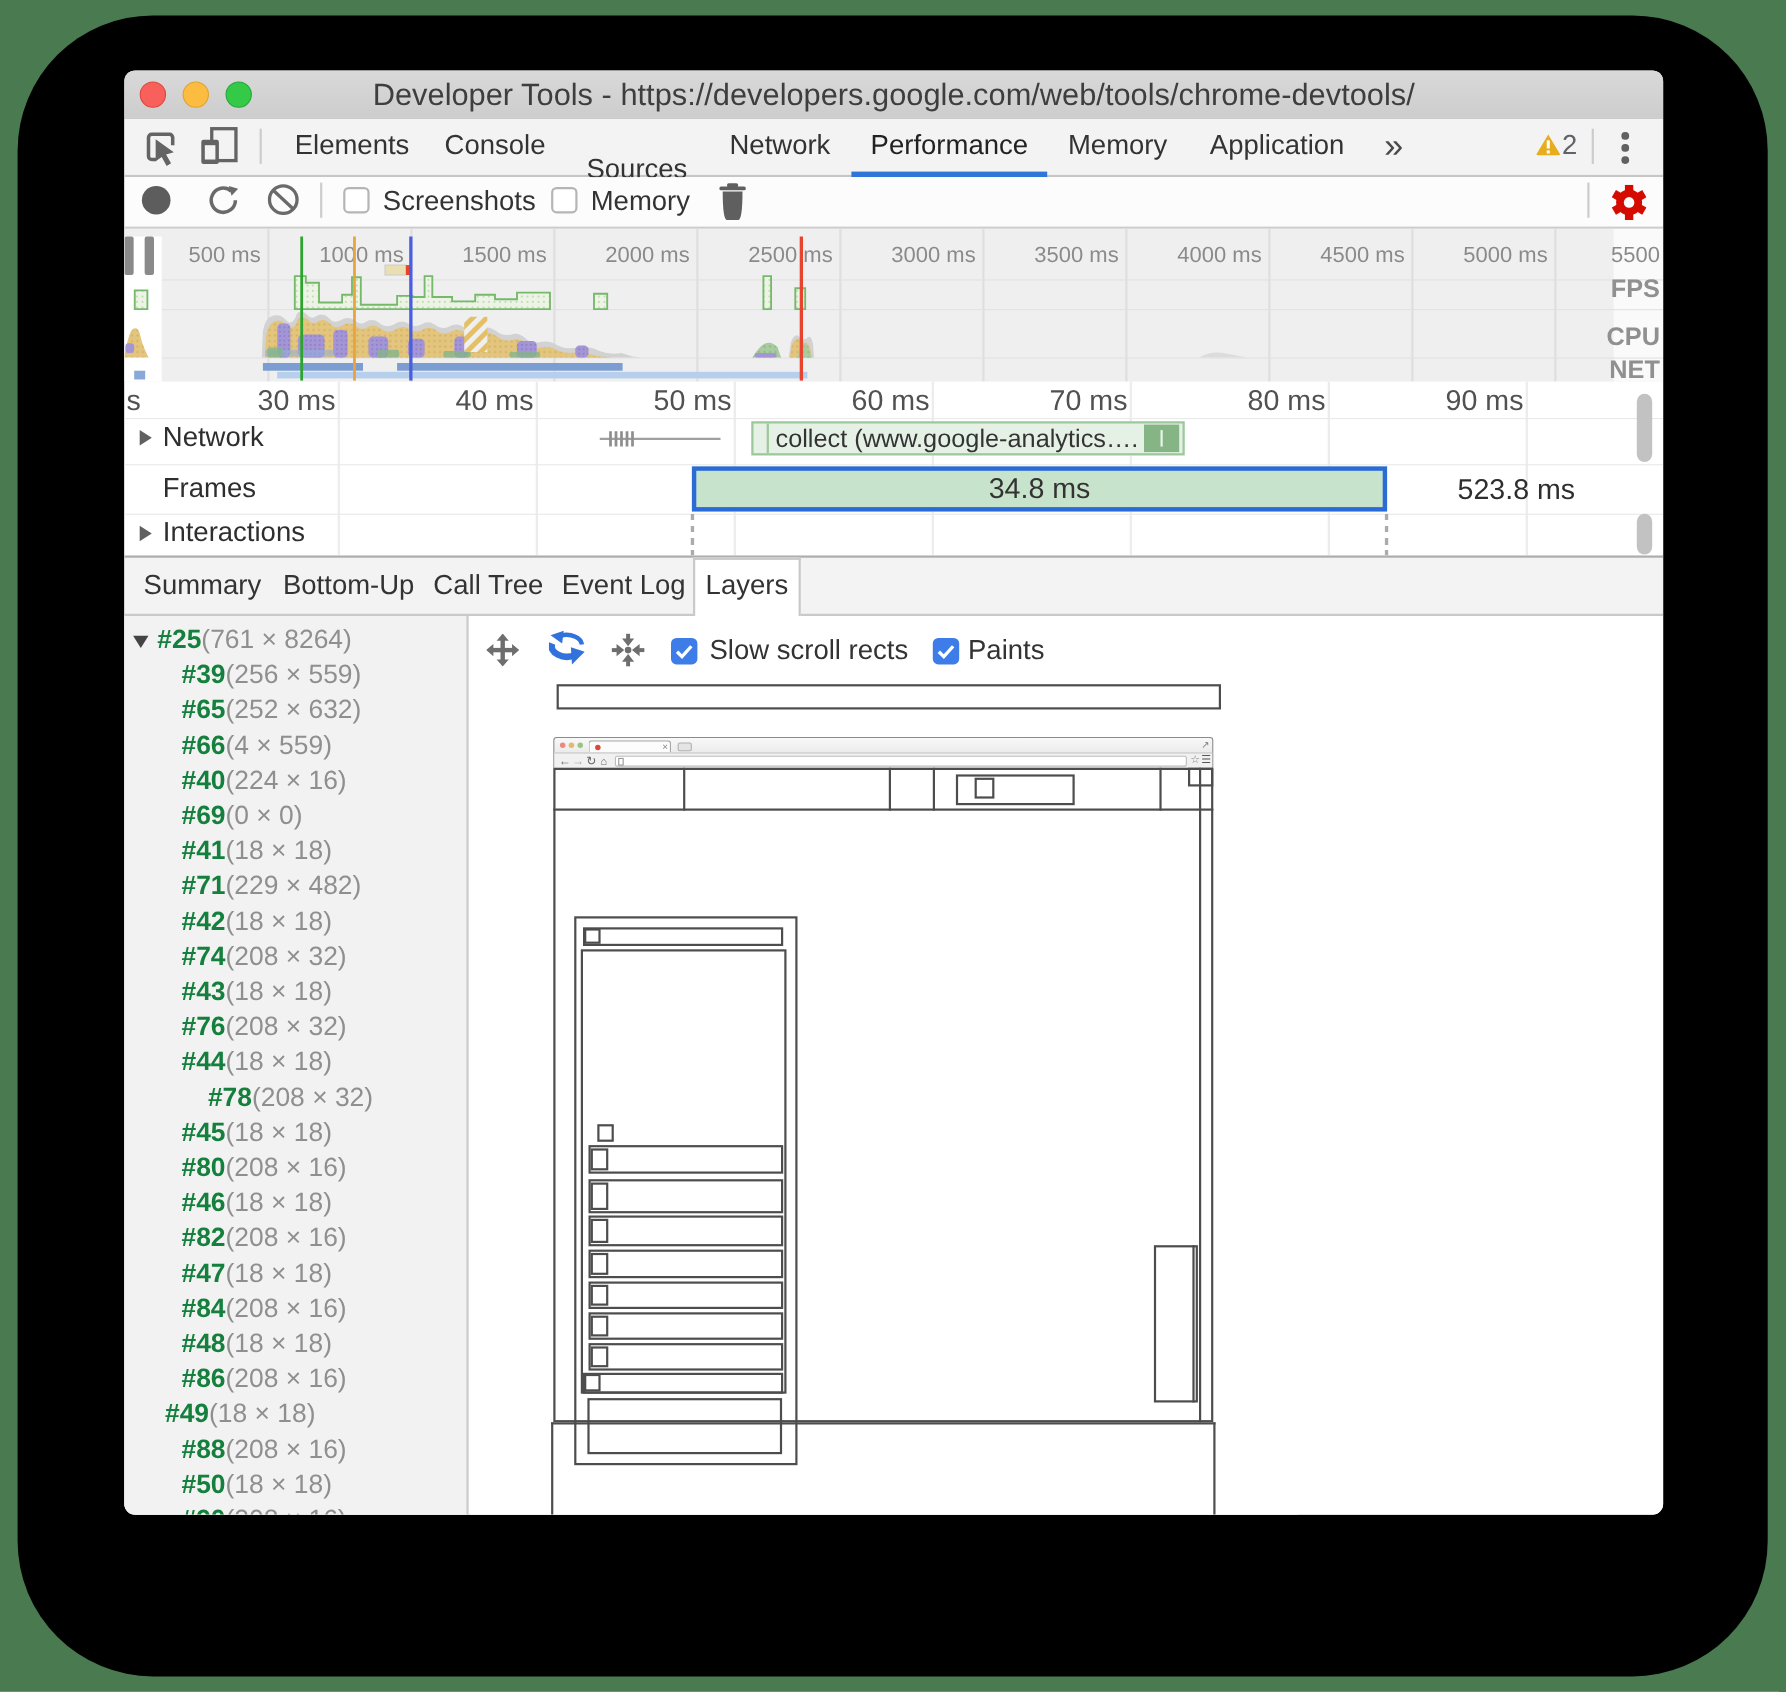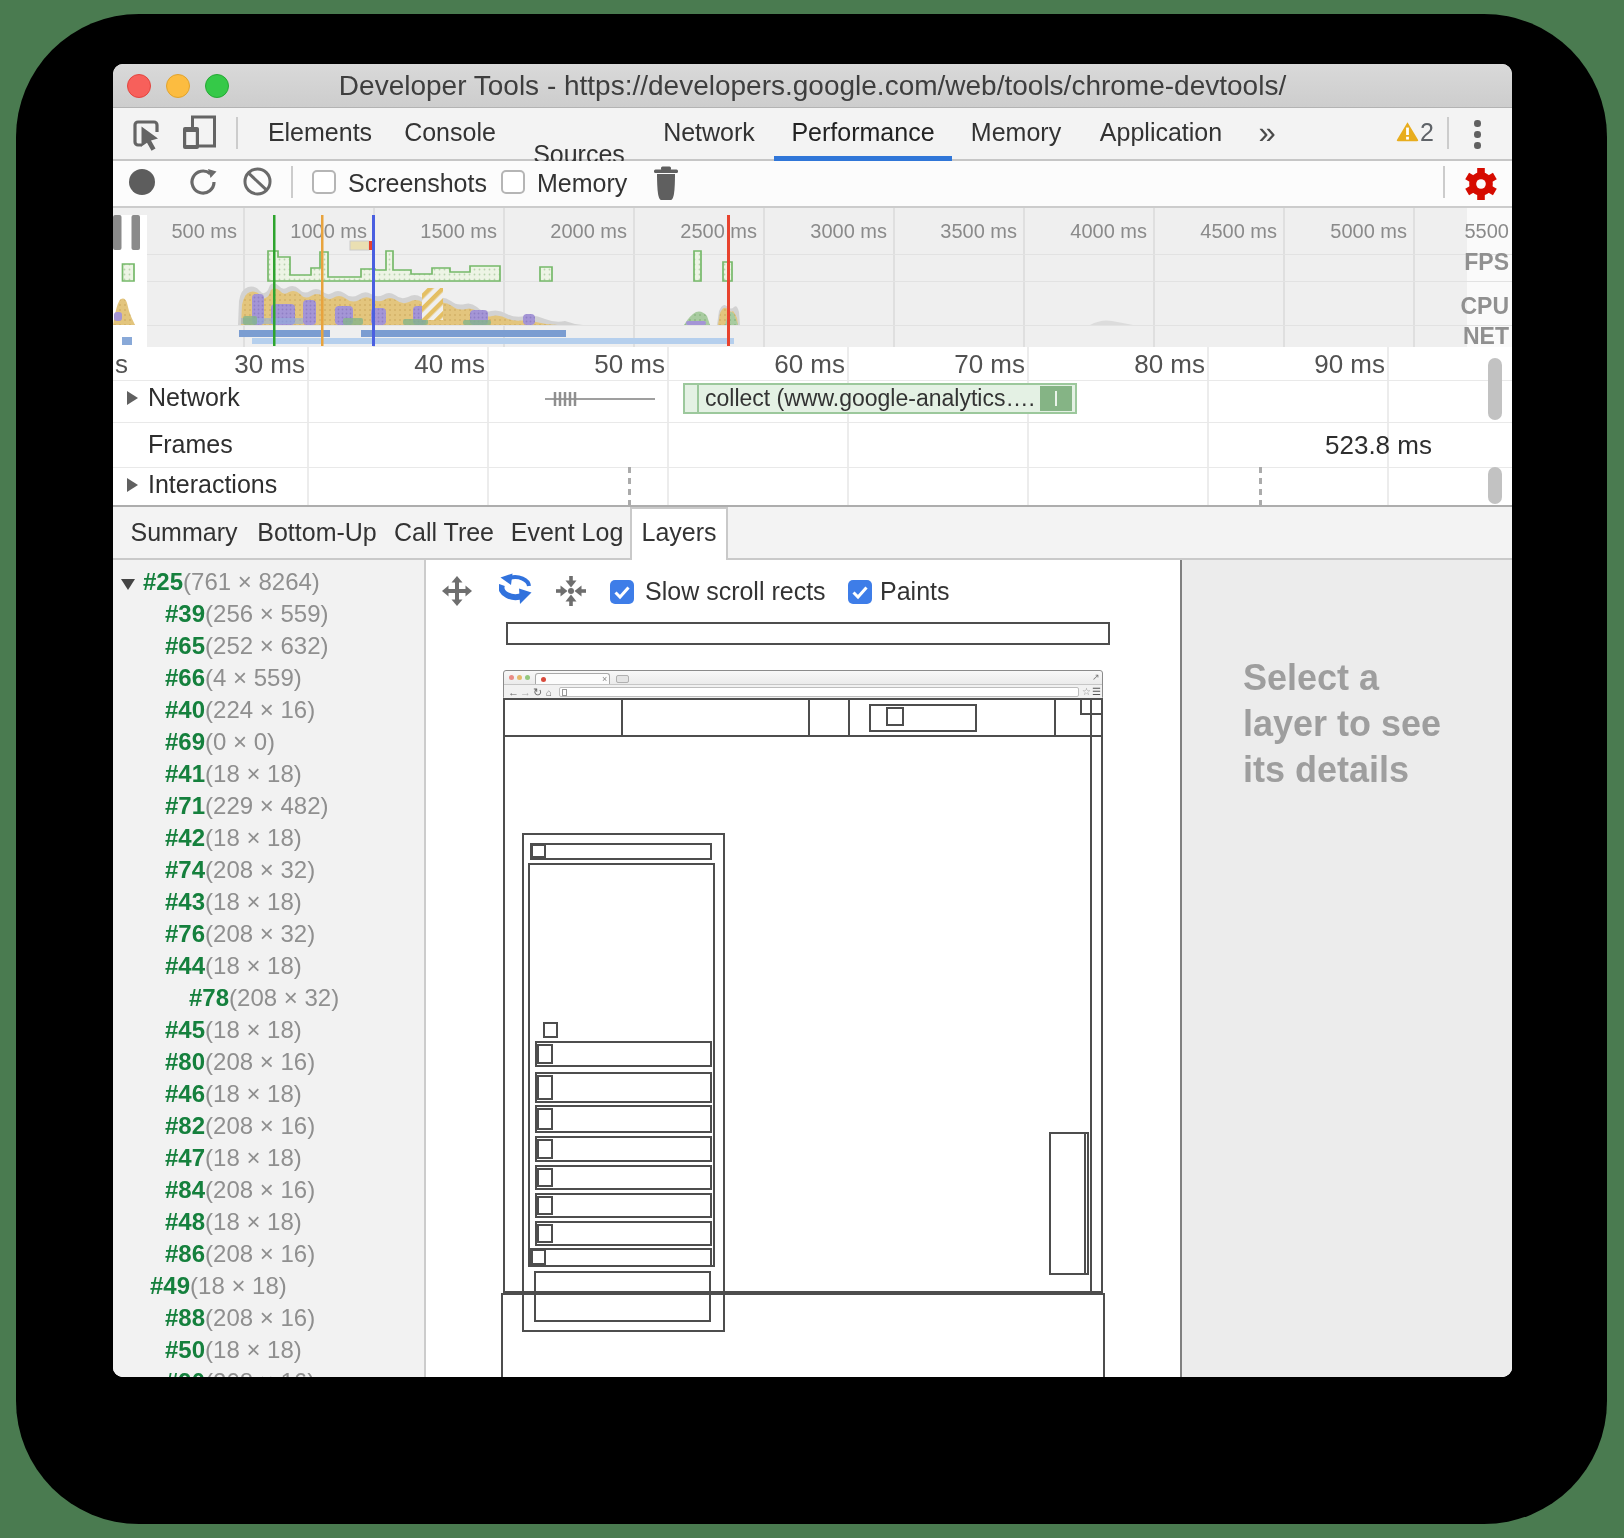--- a/index.html
+++ b/index.html
@@ -259,20 +259,21 @@
     </g>
   </svg>
   <div class="abs" style="left:570px;top:36px;width:394px;height:31px;background:#e4f1e4;border:2px solid #9cc89c;">
     <div class="abs" style="left:12px;top:0;width:2px;height:27px;background:#9cc89c;"></div>
     <div class="abs" style="left:20px;top:0;width:330px;height:27px;line-height:27px;font-size:23px;color:#333;white-space:nowrap;overflow:hidden;">collect (www.google-analytics….</div>
     <div class="abs" style="left:355px;top:1px;width:32px;height:25px;background:#85b485;">
       <div class="abs" style="left:15px;top:5px;width:2px;height:15px;background:#eaf4ea;"></div>
     </div>
   </div>
   <div class="rowlab" style="left:35px;top:83px;">Frames</div>
+  <div class="abs" style="left:516px;top:77px;width:632px;height:41px;background:#c8e3cc;border:4px solid #2b6bd8;text-align:center;font-size:25px;color:#333;line-height:33px;font-size:26px;">34.8 ms</div>
   <div class="rowlab" style="left:1212px;top:83px;font-size:26px;">523.8 ms</div>
   <div class="tri" style="left:14px;top:131px;"></div>
   <div class="rowlab" style="left:35px;top:123px;">Interactions</div>
   <div class="abs" style="left:515px;top:120px;width:3px;height:38px;background:repeating-linear-gradient(#ababab 0 6px, transparent 6px 11px);"></div>
   <div class="abs" style="left:1146px;top:120px;width:3px;height:38px;background:repeating-linear-gradient(#ababab 0 6px, transparent 6px 11px);"></div>
   <div class="abs" style="left:1375px;top:11px;width:14px;height:62px;border-radius:7px;background:#c2c2c2;"></div>
   <div class="abs" style="left:1375px;top:120px;width:14px;height:37px;border-radius:7px;background:#c2c2c2;"></div>
 
   </div>
   <div class="tabstrip">
@@ -414,17 +415,14 @@
         <div class="wf" style="left:107px;top:661px;width:177px;height:25px;"></div>
         <div class="wf" style="left:109px;top:664px;width:16px;height:19px;"></div>
   <div class="wf" style="left:102px;top:688px;width:182px;height:19px;"></div>
   <div class="wf" style="left:103px;top:689px;width:15px;height:16px;"></div>
   <div class="wf" style="left:106px;top:711px;width:177px;height:51px;"></div>
 
   <div class="wf" style="left:621px;top:572px;width:40px;height:143px;"></div>
   <div class="wfl" style="left:656px;top:572px;width:2px;height:143px;"></div>
 
     </div>
-    <div class="rightpanel">
-      <div class="rpmsg">Select a<br>layer to see<br>its details</div>
-    </div>
   </div>
 </div>
 
 </body></html>

